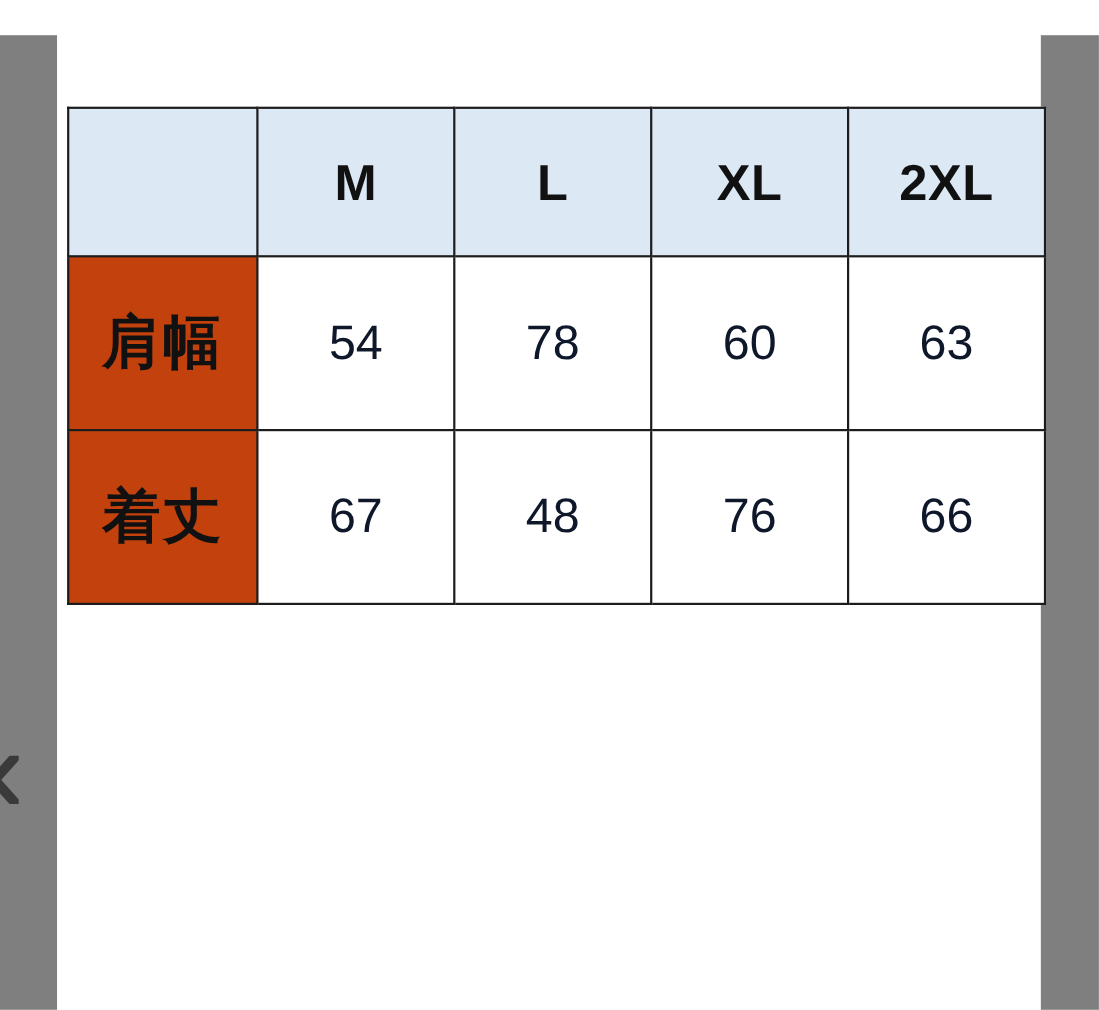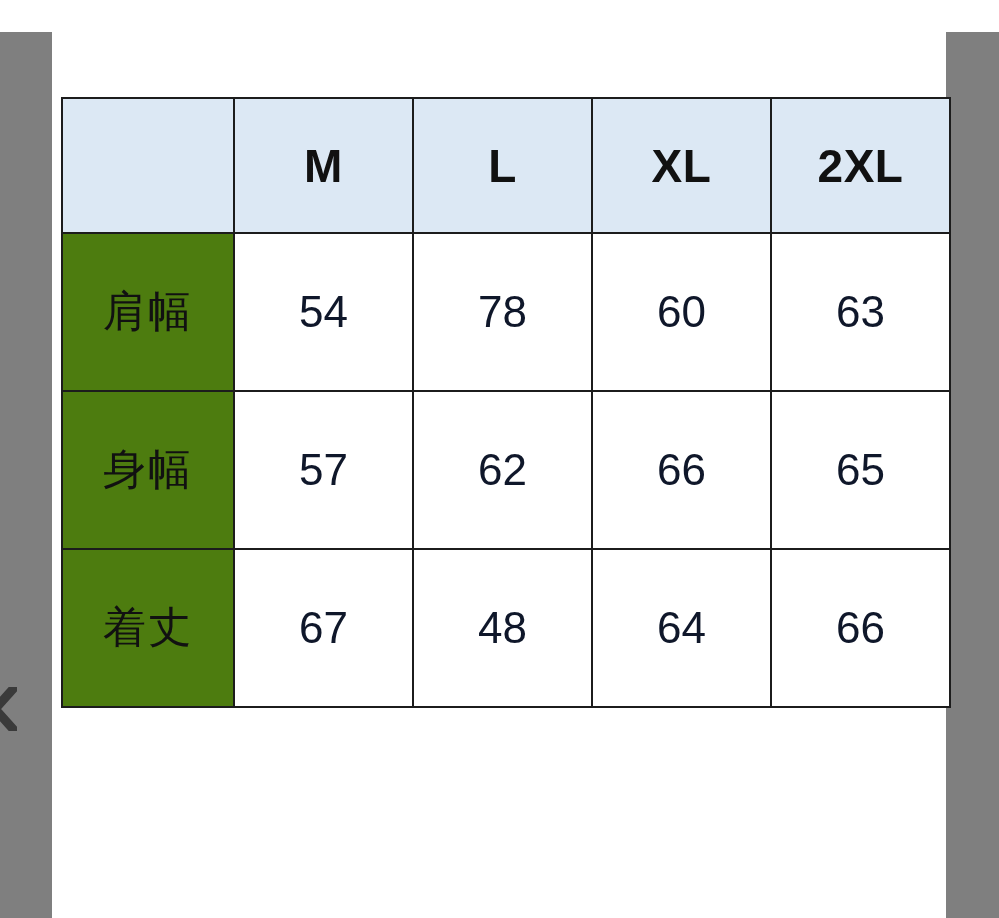--- a/index.html
+++ b/index.html
@@ -86,23 +86,23 @@
   
   .size-table tbody tr { }
   .size-table tbody td {
     height: 156px;
     background: #ffffff;
     font-size: 44px;
     color: #0f172a;
   }
   .size-table tbody th.row-label {
     height: 156px;
-    background: #4d7c0f;
-    font-size: 43px;
-    font-weight: 400;
+    background: #c2410c;
+    font-size: 53px;
+    font-weight: 700;
     color: #111111;
     letter-spacing: 2px;
   }
 </style>
 </head>
 <body>
 
 <div class="side-panel left">
   <div class="prev-chevron">
     <svg viewBox="0 0 26 44" xmlns="http://www.w3.org/2000/svg" aria-hidden="true">
@@ -127,29 +127,22 @@
     </thead>
     <tbody>
       <tr>
         <th class="row-label">肩幅</th>
         <td>54</td>
         <td>78</td>
         <td>60</td>
         <td>63</td>
       </tr>
       <tr>
-        <th class="row-label">身幅</th>
-        <td>57</td>
-        <td>62</td>
-        <td>66</td>
-        <td>65</td>
-      </tr>
-      <tr>
         <th class="row-label">着丈</th>
         <td>67</td>
         <td>48</td>
-        <td>64</td>
+        <td>76</td>
         <td>66</td>
       </tr>
     </tbody>
   </table>
 
 </div>
 
 </body></html>

